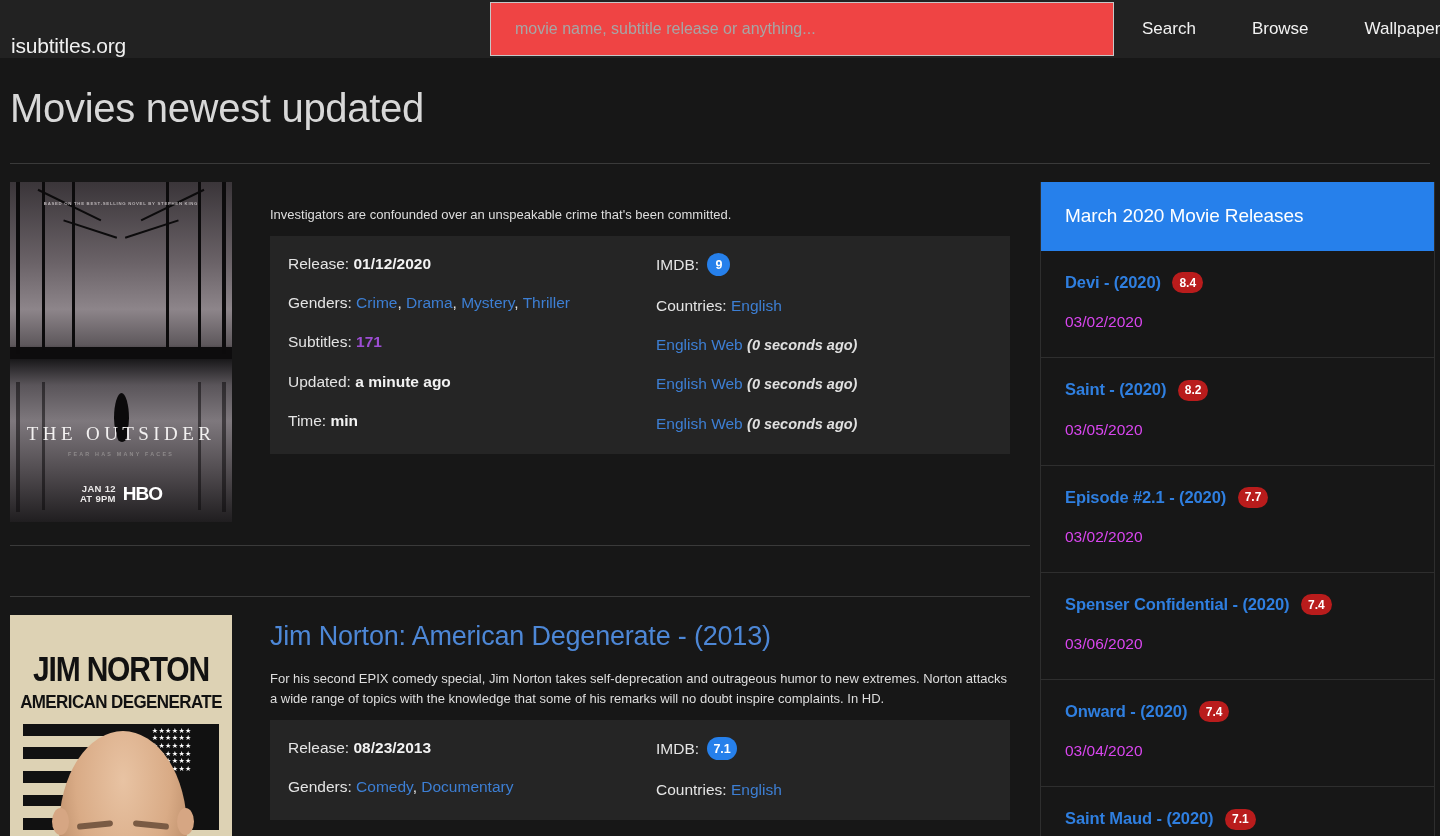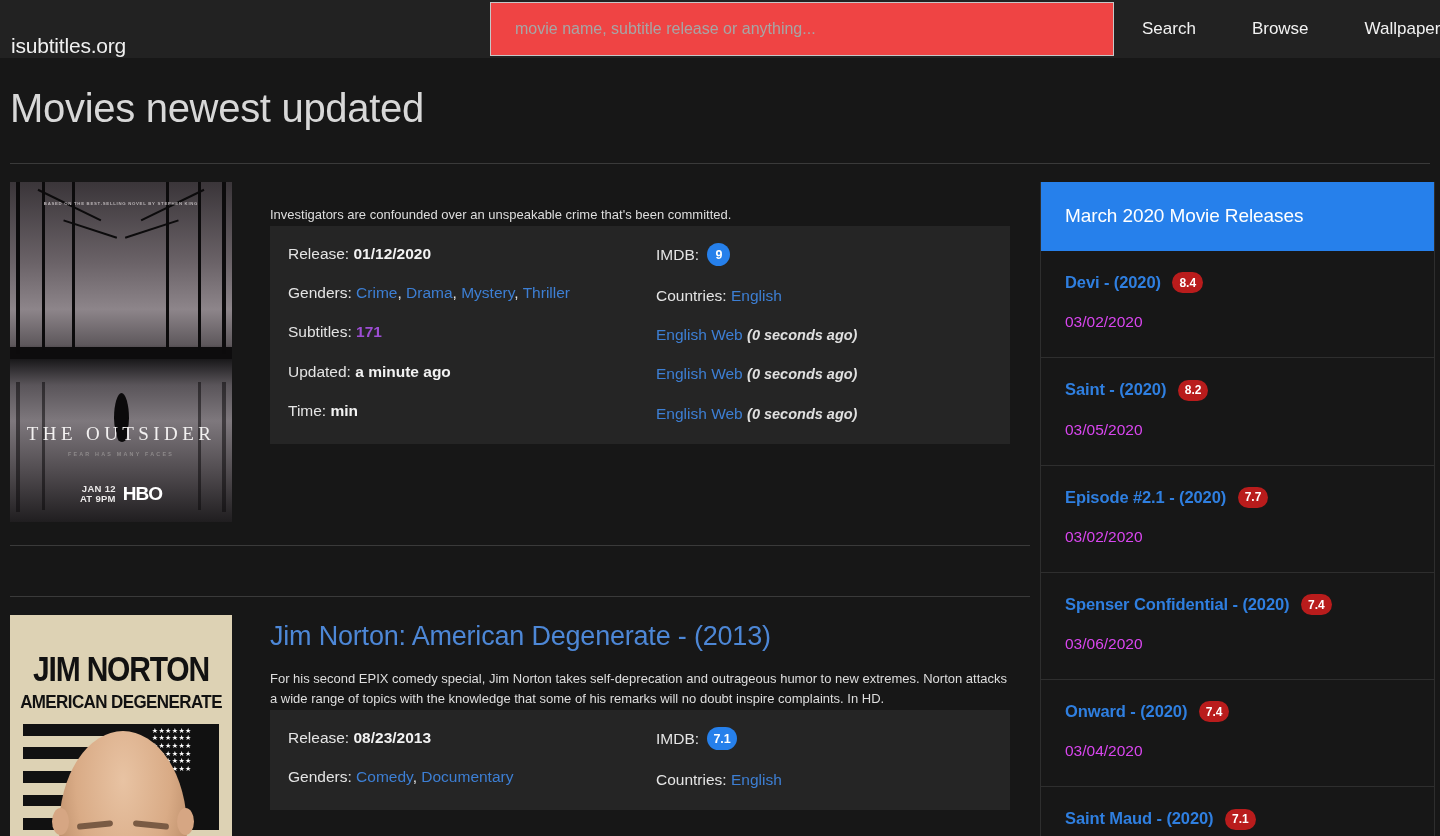--- a/index.html
+++ b/index.html
@@ -89,21 +89,21 @@
     cursor: pointer;
   }
   .movie-title .yr { color: #4d87d6; }
   .movie-desc {
     color: #dedede; font-size: 13px;
     line-height: 1.55; margin-top: 17px;
     max-width: 745px;
   }
 
   .info-box {
-    margin-top: 1px;
+    margin-top: 11px;
     background: #252525;
     padding: 18px 16px 20px 16px;
     display: flex;
     max-width: 740px;
   }
   .info-col { flex: 1; }
   .info-col.left  { padding-left: 2px; }
   .info-col.right { padding-left: 30px; }
   .info-line {
     color: #e4e4e4; font-size: 15.5px;

